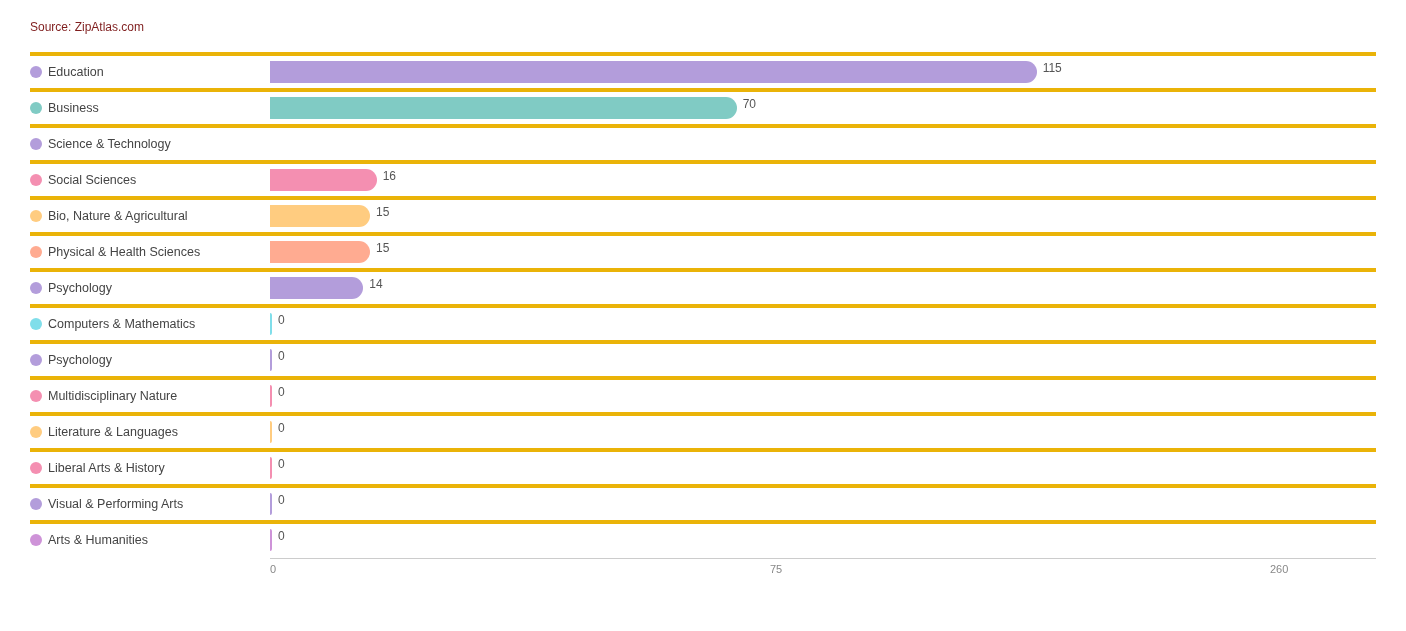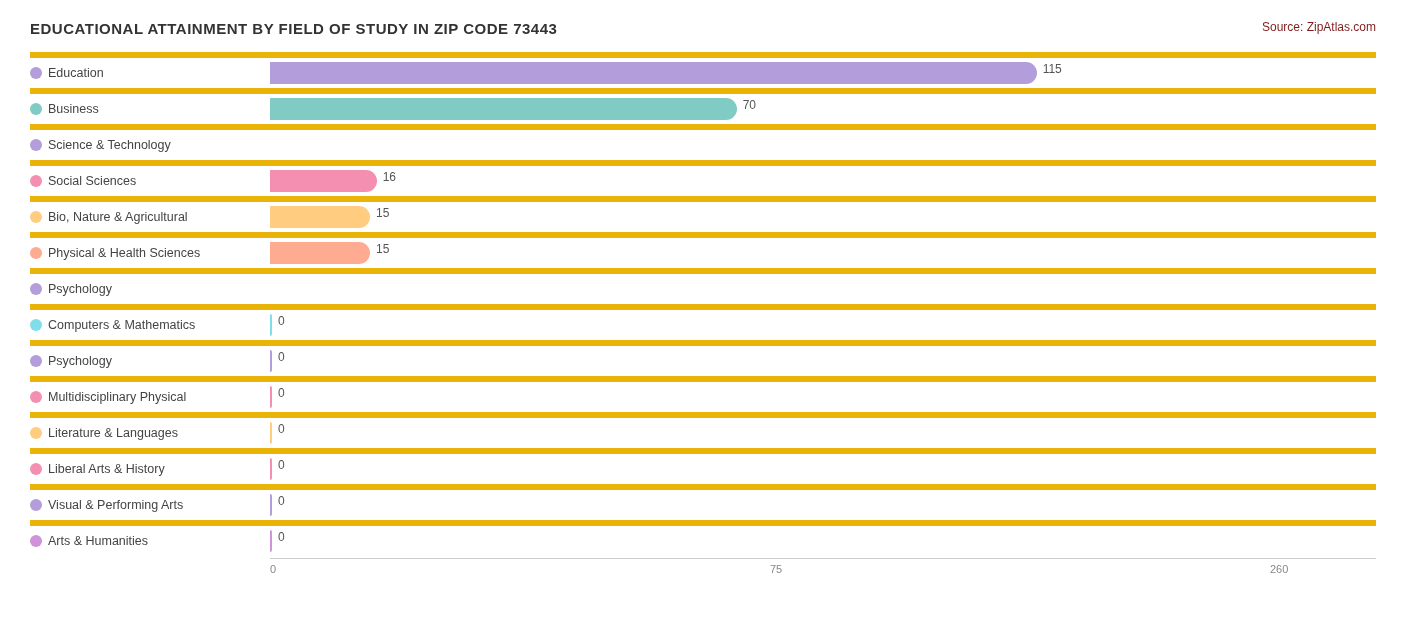--- a/index.html
+++ b/index.html
@@ -24,21 +24,21 @@
       text-align: right;
       margin-bottom: 10px;
     }
     .chart-container {
       width: 100%;
       position: relative;
     }
     .bar-row {
       display: flex;
       align-items: center;
-      border-top: 6px solid #eab308;
+      border-top: 4px solid #eab308;
       padding: 3px 0;
       min-height: 36px;
     }
     .bar-label {
       width: 240px;
       min-width: 240px;
       font-size: 12.5px;
       color: #444;
       display: flex;
       align-items: center;
@@ -83,21 +83,20 @@
       display: flex;
       justify-content: space-between;
       align-items: flex-start;
       margin-bottom: 8px;
     }
   </style>
 </head>
 <body>
 
 <div class="header-row">
-  <div class="chart-title">EDUCATIONAL ATTAINMENT BY FIELD OF STUDY IN ZIP CODE 73443</div>
   <div class="source">Source: ZipAtlas.com</div>
 </div>
 
 <div class="chart-container">
   <div id="bars-container">
       <div class="bar-row">
         <div class="bar-label">
           <div class="dot" style="background: rgb(179, 157, 219);"></div>
           <span>Education</span>
         </div>
@@ -150,20 +149,24 @@
         <div class="bar-area">
           <div class="bar" style="width: 100px; background: rgb(255, 171, 145);"></div>
           <div class="bar-value">15</div>
         </div>
       </div>
       <div class="bar-row">
         <div class="bar-label">
           <div class="dot" style="background: rgb(179, 157, 219);"></div>
           <span>Psychology</span>
         </div>
+        <div class="bar-area">
+          <div class="bar" style="width: 93.3333px; background: rgb(179, 157, 219);"></div>
+          <div class="bar-value">14</div>
+        </div>
       </div>
       <div class="bar-row">
         <div class="bar-label">
           <div class="dot" style="background: rgb(128, 222, 234);"></div>
           <span>Computers &amp; Mathematics</span>
         </div>
         <div class="bar-area">
           <div class="bar" style="width: 2px; background: rgb(128, 222, 234);"></div>
           <div class="bar-value">0</div>
         </div>
@@ -174,21 +177,21 @@
           <span>Psychology</span>
         </div>
         <div class="bar-area">
           <div class="bar" style="width: 2px; background: rgb(179, 157, 219);"></div>
           <div class="bar-value">0</div>
         </div>
       </div>
       <div class="bar-row">
         <div class="bar-label">
           <div class="dot" style="background: rgb(244, 143, 177);"></div>
-          <span>Multidisciplinary Physical</span>
+          <span>Multidisciplinary Nature</span>
         </div>
         <div class="bar-area">
           <div class="bar" style="width: 2px; background: rgb(244, 143, 177);"></div>
           <div class="bar-value">0</div>
         </div>
       </div>
       <div class="bar-row">
         <div class="bar-label">
           <div class="dot" style="background: rgb(255, 204, 128);"></div>
           <span>Literature &amp; Languages</span>

